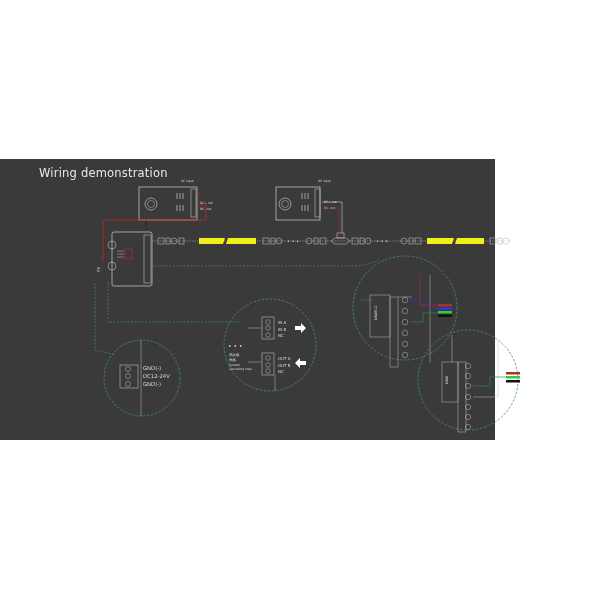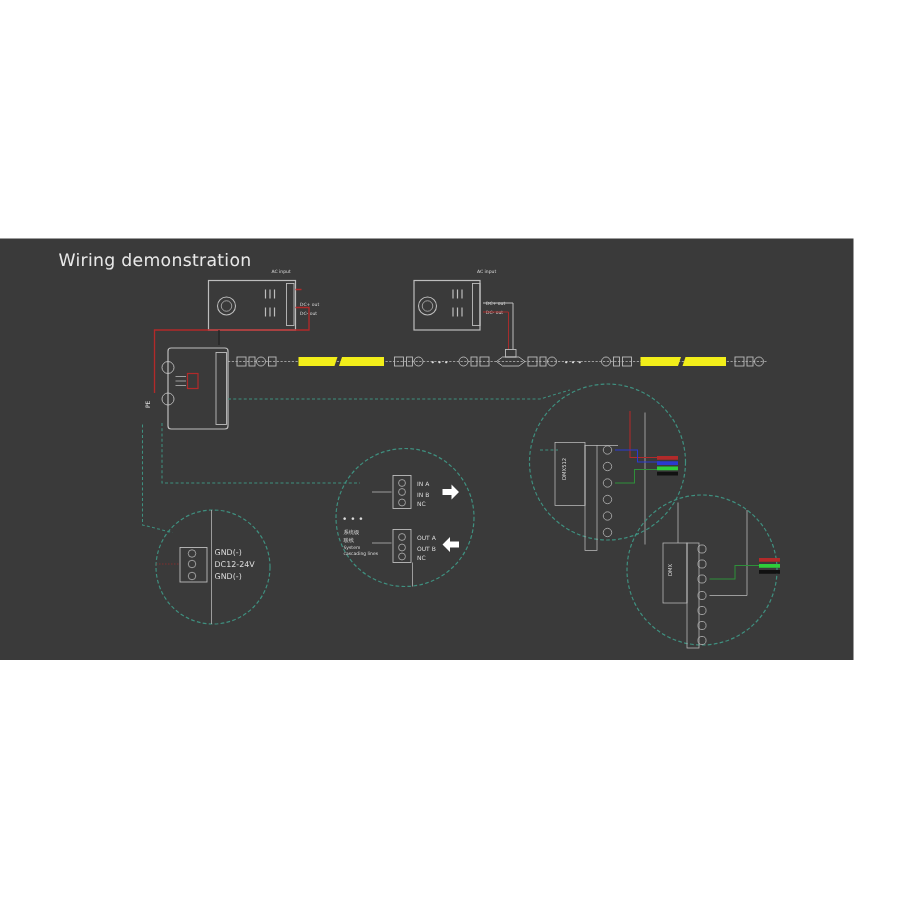--- a/index.html
+++ b/index.html
@@ -1,17 +1,17 @@
 <!DOCTYPE html>
 <html><head>
 <meta charset="utf-8">
 <style>
   html, body { margin:0; padding:0; background:#ffffff; }
   body { width:600px; height:600px; position:relative; overflow:hidden; font-family:"DejaVu Sans", sans-serif; }
-  .panel { position:absolute; left:0; top:159px; width:569px; height:281px; background:#3a3a3a; }
+  .panel { position:absolute; left:0; top:159px; width:495px; height:281px; background:#3a3a3a; }
   .title { position:absolute; left:39px; top:7px; color:#e8e8e8; font-size:11.5px; letter-spacing:0.2px; font-family:"DejaVu Sans", sans-serif; }
   svg { position:absolute; left:0; top:0; }
   .lbl { font-family:"DejaVu Sans", sans-serif; fill:#dcdcdc; }
 </style>
 </head>
 <body>
 
 <div class="panel">
   <div class="title">Wiring demonstration</div>
 </div>

